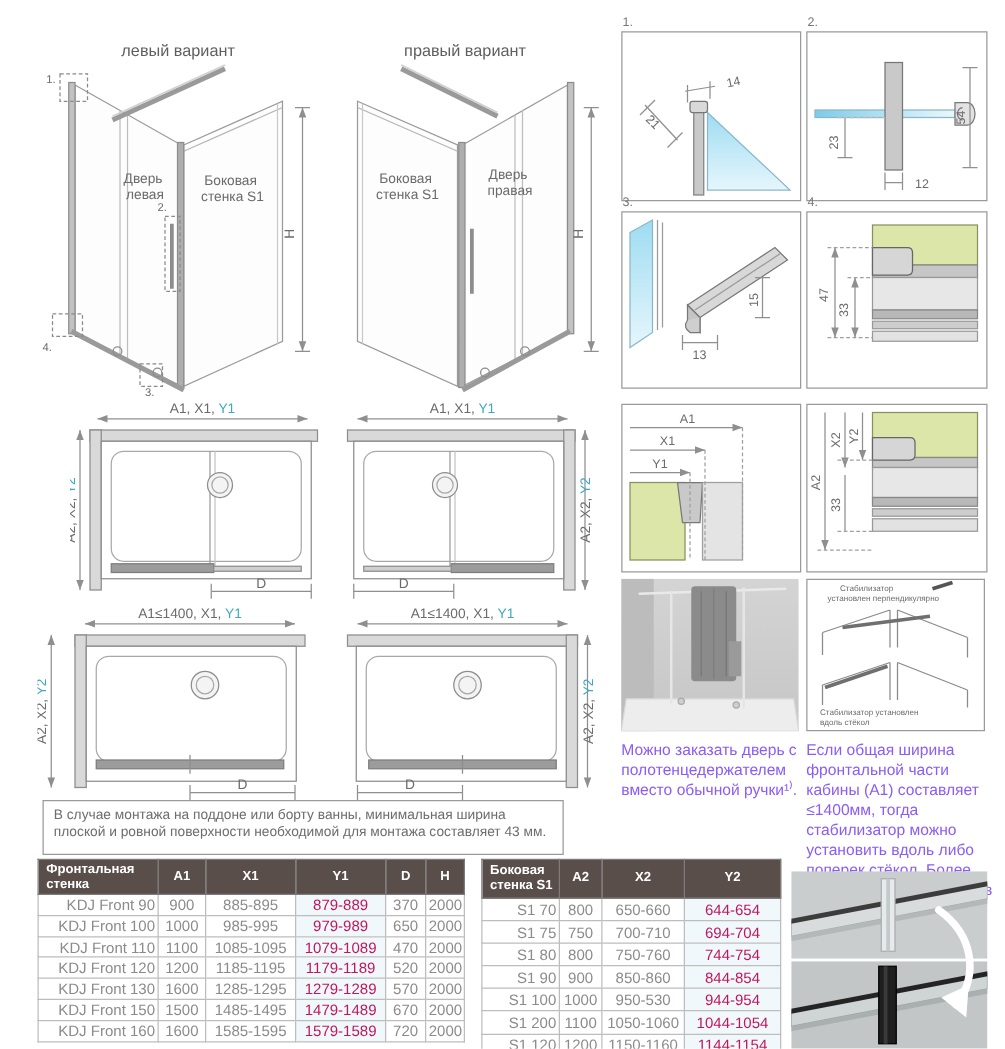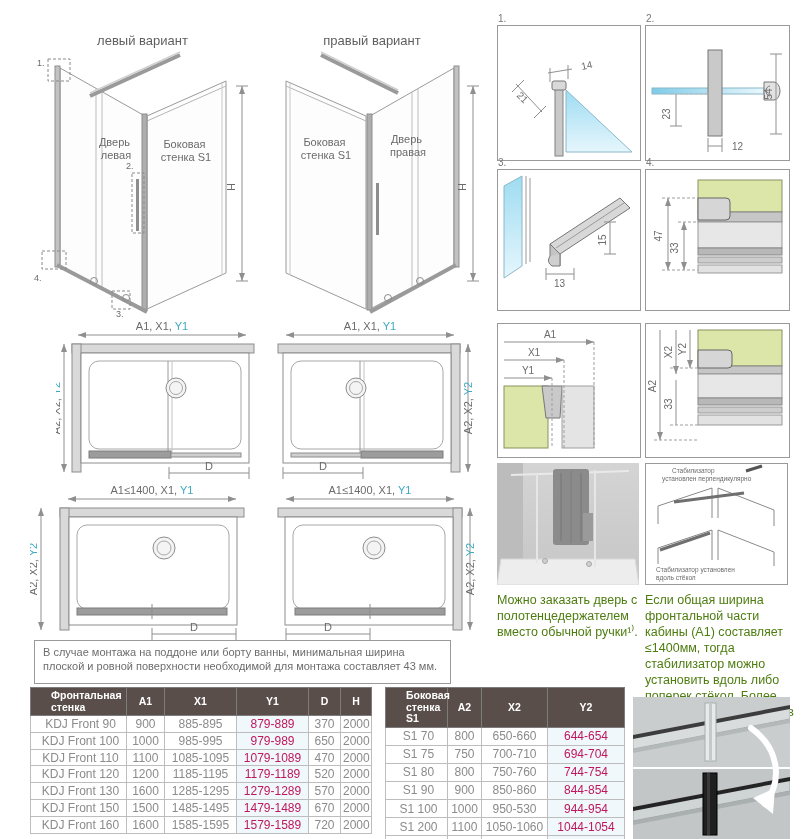--- a/index.html
+++ b/index.html
@@ -20,37 +20,37 @@
   table.spec { border-collapse:collapse; table-layout:fixed; }
   table.spec th {
     background:#5a4e4b; color:#ffffff; font-weight:bold; font-size:10.5px;
     border:1px solid #7c7c7c; padding:2px 2px; text-align:center; line-height:1.1;
   }
   table.spec td {
     border:1px solid #bdbdbd; color:#8b8b8b; font-size:12px;
     text-align:center; padding:0 2px; height:15.8px; line-height:1;
     background:#ffffff; white-space:nowrap; overflow:hidden;
   }
-  table.spec td:first-child { text-align:center; padding-left:6px; }
-  table.spec th:first-child { text-align:left; padding-left:20px; }
+  table.spec td:first-child { text-align:right; padding-left:6px; }
+  table.spec th:first-child { text-align:left; padding-left:6px; }
   table.spec td:nth-child(4) { color:#be185d; background:#f1f8fb; }
   #front-table { left:30px; top:687px; width:341px; }
   #side-table  { left:385px; top:687px; width:239px; }
   #front-table col.c0{width:96px} #front-table col.c1{width:38px}
   #front-table col.c2{width:72px} #front-table col.c3{width:72px}
   #front-table col.c4{width:32px} #front-table col.c5{width:31px}
   #side-table col.c0{width:62px} #side-table col.c1{width:34px}
   #side-table col.c2{width:66px} #side-table col.c3{width:77px}
   #side-table td { height:17.1px; }
   
   .detail-box { border:1px solid #9a9a9a; background:#ffffff; }
   .detail-num { font-size:10px; color:#777; }
   
   .caption {
-    font-size:12.5px; color:#4d7c0f; line-height:1.28;
+    font-size:12.5px; color:#8b5cf6; line-height:1.28;
   }
   #towel-photo { left:497px; top:463px; width:142px; height:122px; }
   #stab-box { left:645px; top:463px; width:141px; height:120px; border:1px solid #9a9a9a; background:#fff; }
   #photo-top, #photo-bottom { left:633px; width:157px; height:70px; }
   #photo-top { top:697px; } #photo-bottom { top:769px; }
 </style>
 </head>
 <body>
 
 <svg width="0" height="0" style="position:absolute">

